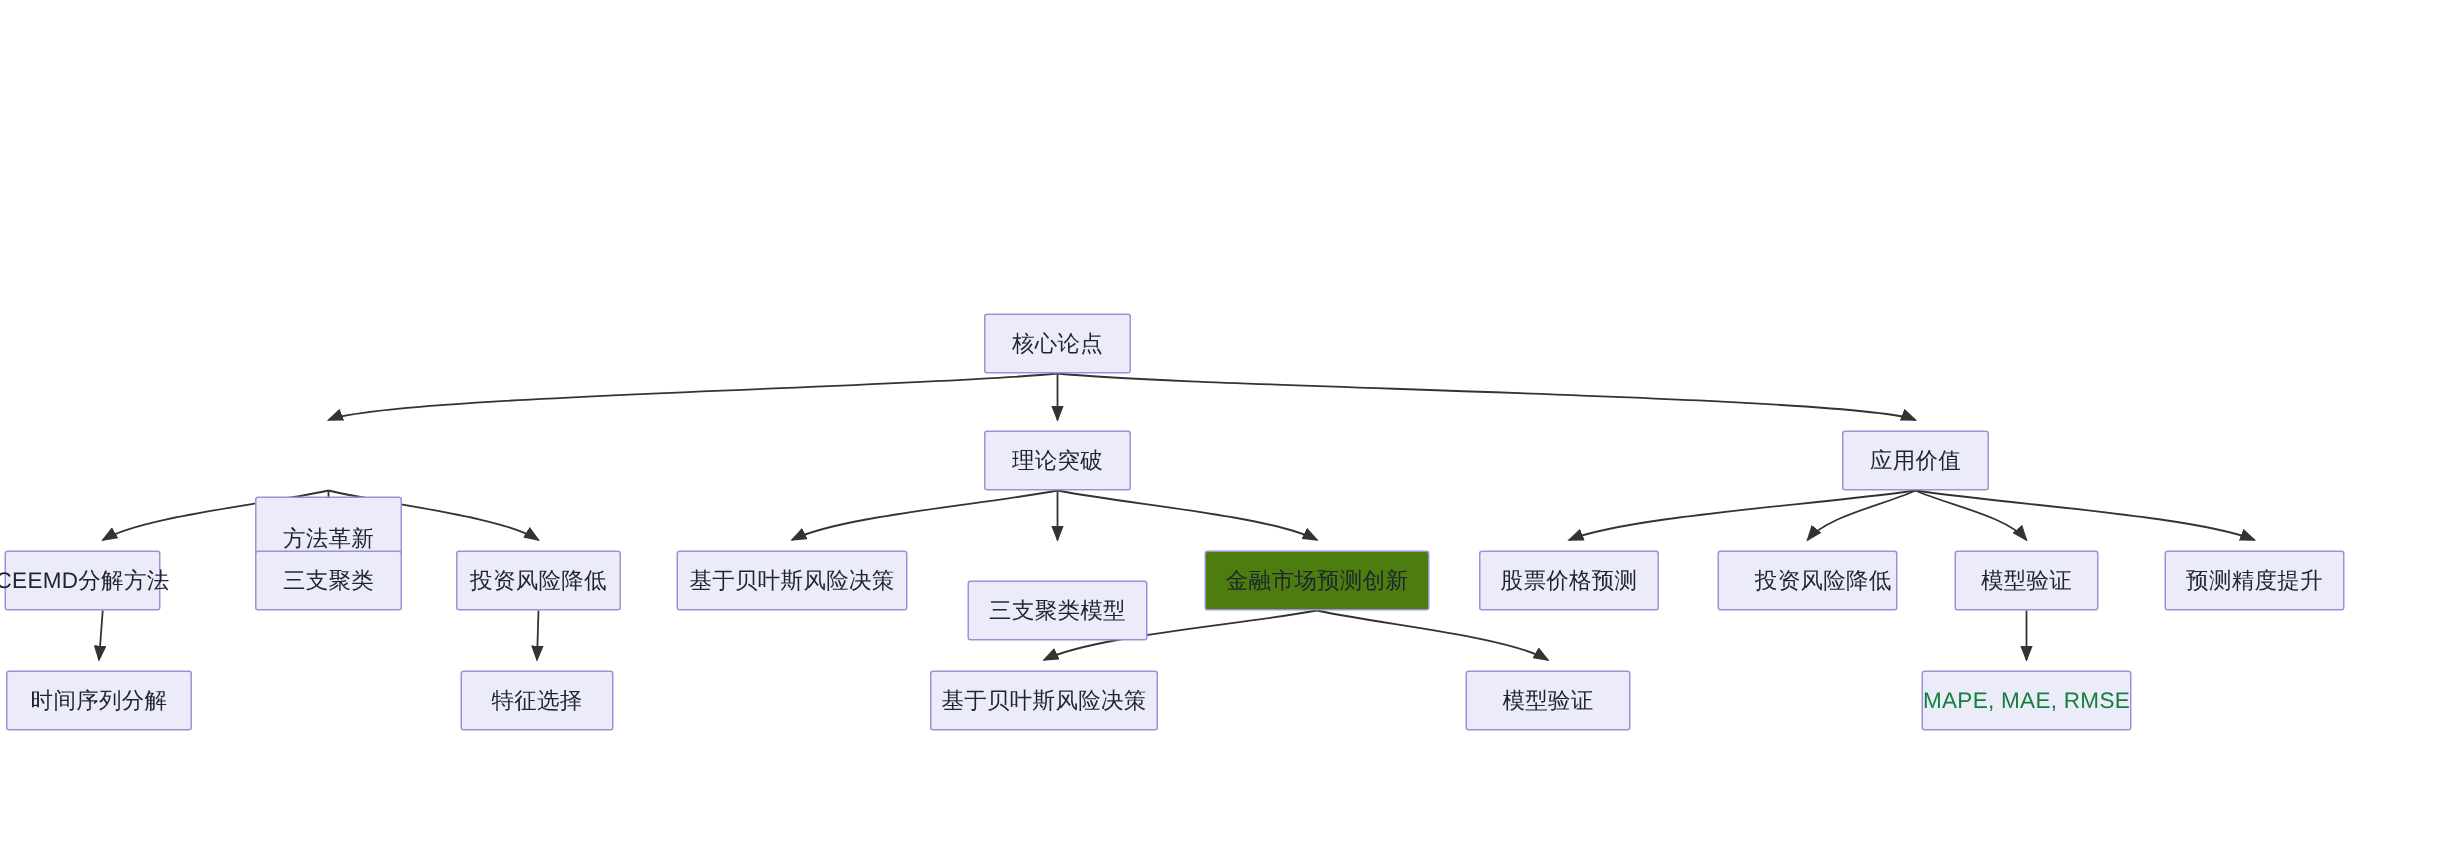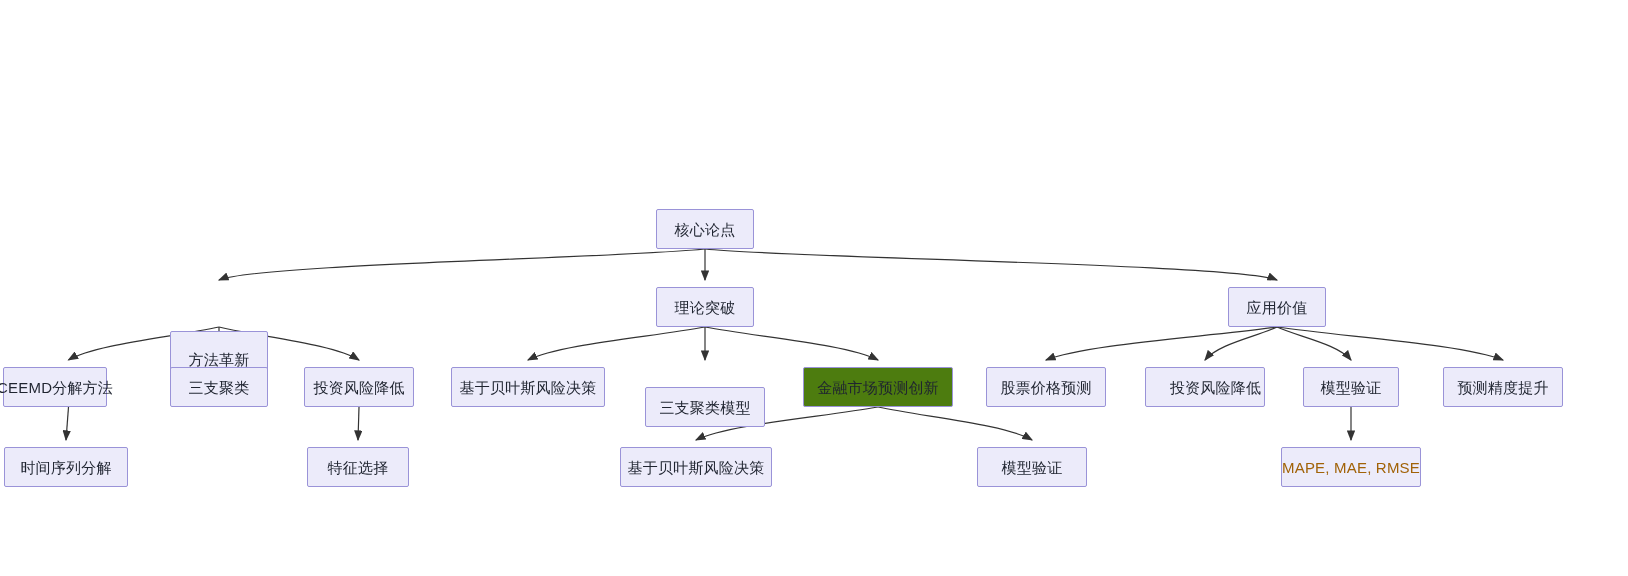--- a/index.html
+++ b/index.html
@@ -108,17 +108,17 @@
       </div>
       <div class="node" style="left: 307px; top: 447px; width: 102px; height: 40px; background: rgb(236, 235, 250); border-color: rgb(154, 147, 216); color: rgb(31, 36, 48);">
         <span class="lbl">特征选择</span>
       </div>
       <div class="node" style="left: 620px; top: 447px; width: 152px; height: 40px; background: rgb(236, 235, 250); border-color: rgb(154, 147, 216); color: rgb(31, 36, 48);">
         <span class="lbl">基于贝叶斯风险决策</span>
       </div>
       <div class="node" style="left: 977px; top: 447px; width: 110px; height: 40px; background: rgb(236, 235, 250); border-color: rgb(154, 147, 216); color: rgb(31, 36, 48);">
         <span class="lbl">模型验证</span>
       </div>
-      <div class="node" style="left: 1281px; top: 447px; width: 140px; height: 40px; background: rgb(236, 235, 250); border-color: rgb(154, 147, 216); color: #a16207;">
+      <div class="node" style="left: 1281px; top: 447px; width: 140px; height: 40px; background: rgb(236, 235, 250); border-color: rgb(154, 147, 216); color: #15803d;">
         <span class="lbl">MAPE, MAE, RMSE</span>
       </div>
     </div>
 </div>
 
 </body></html>

